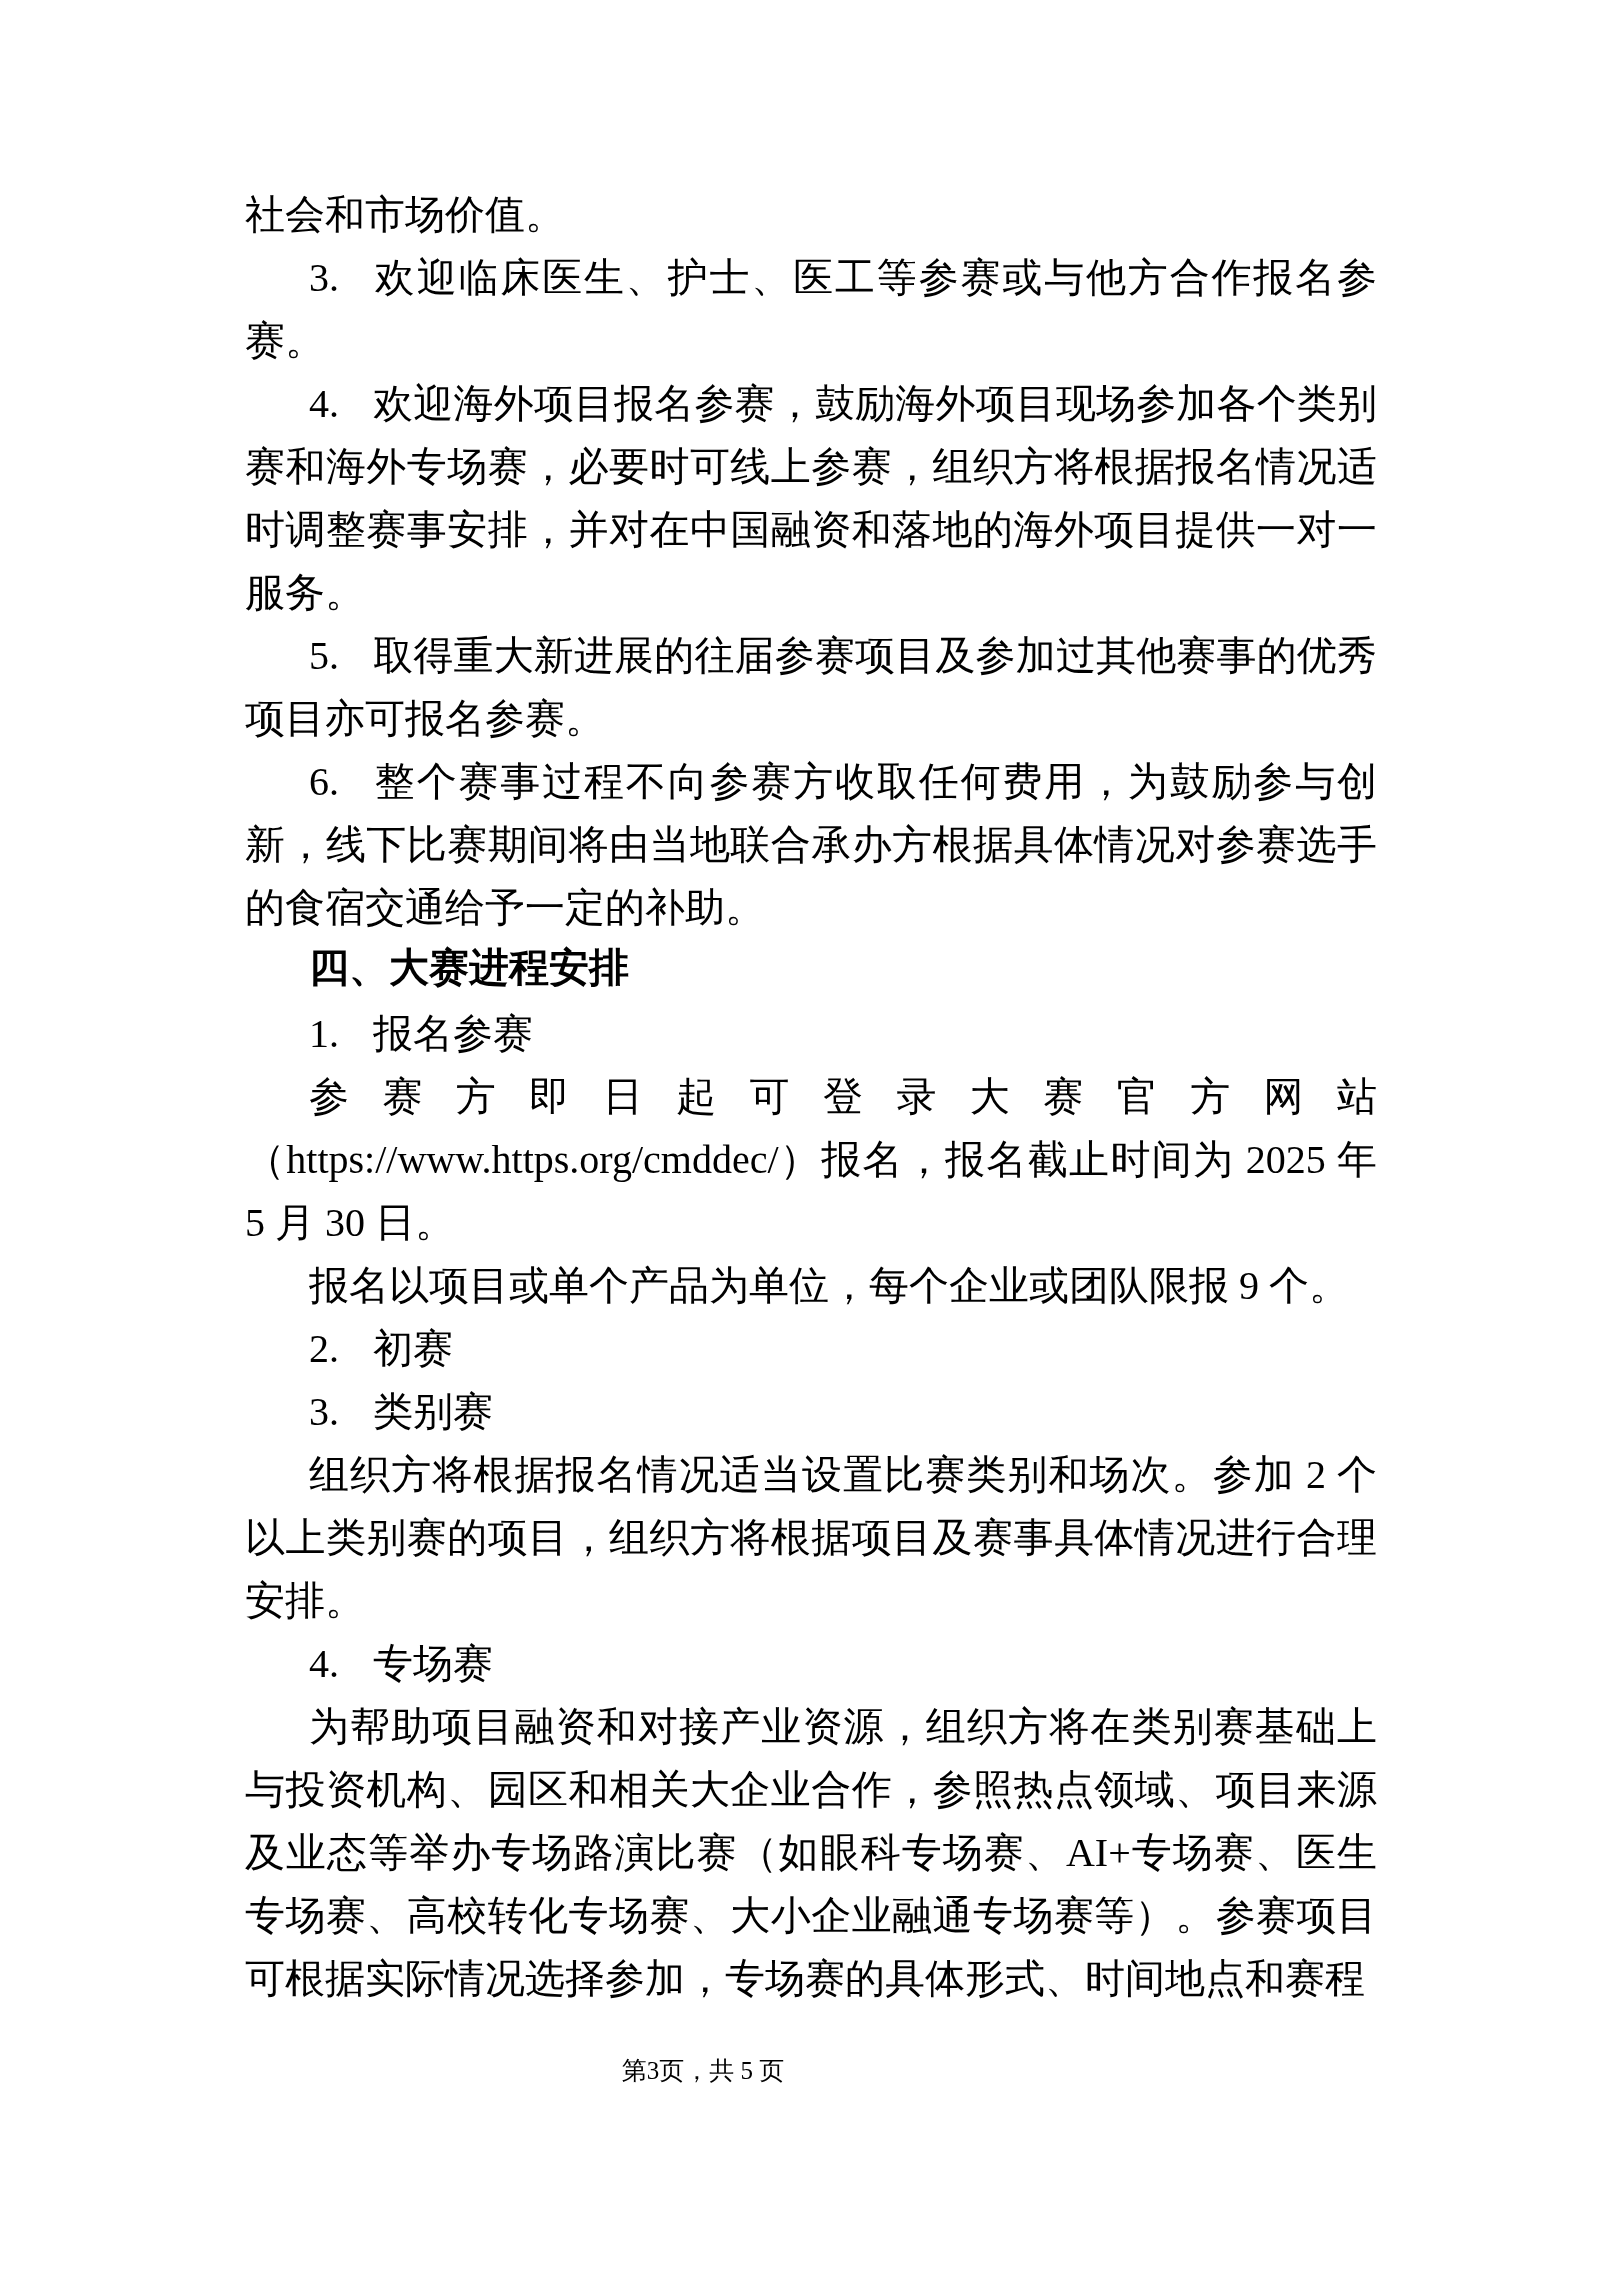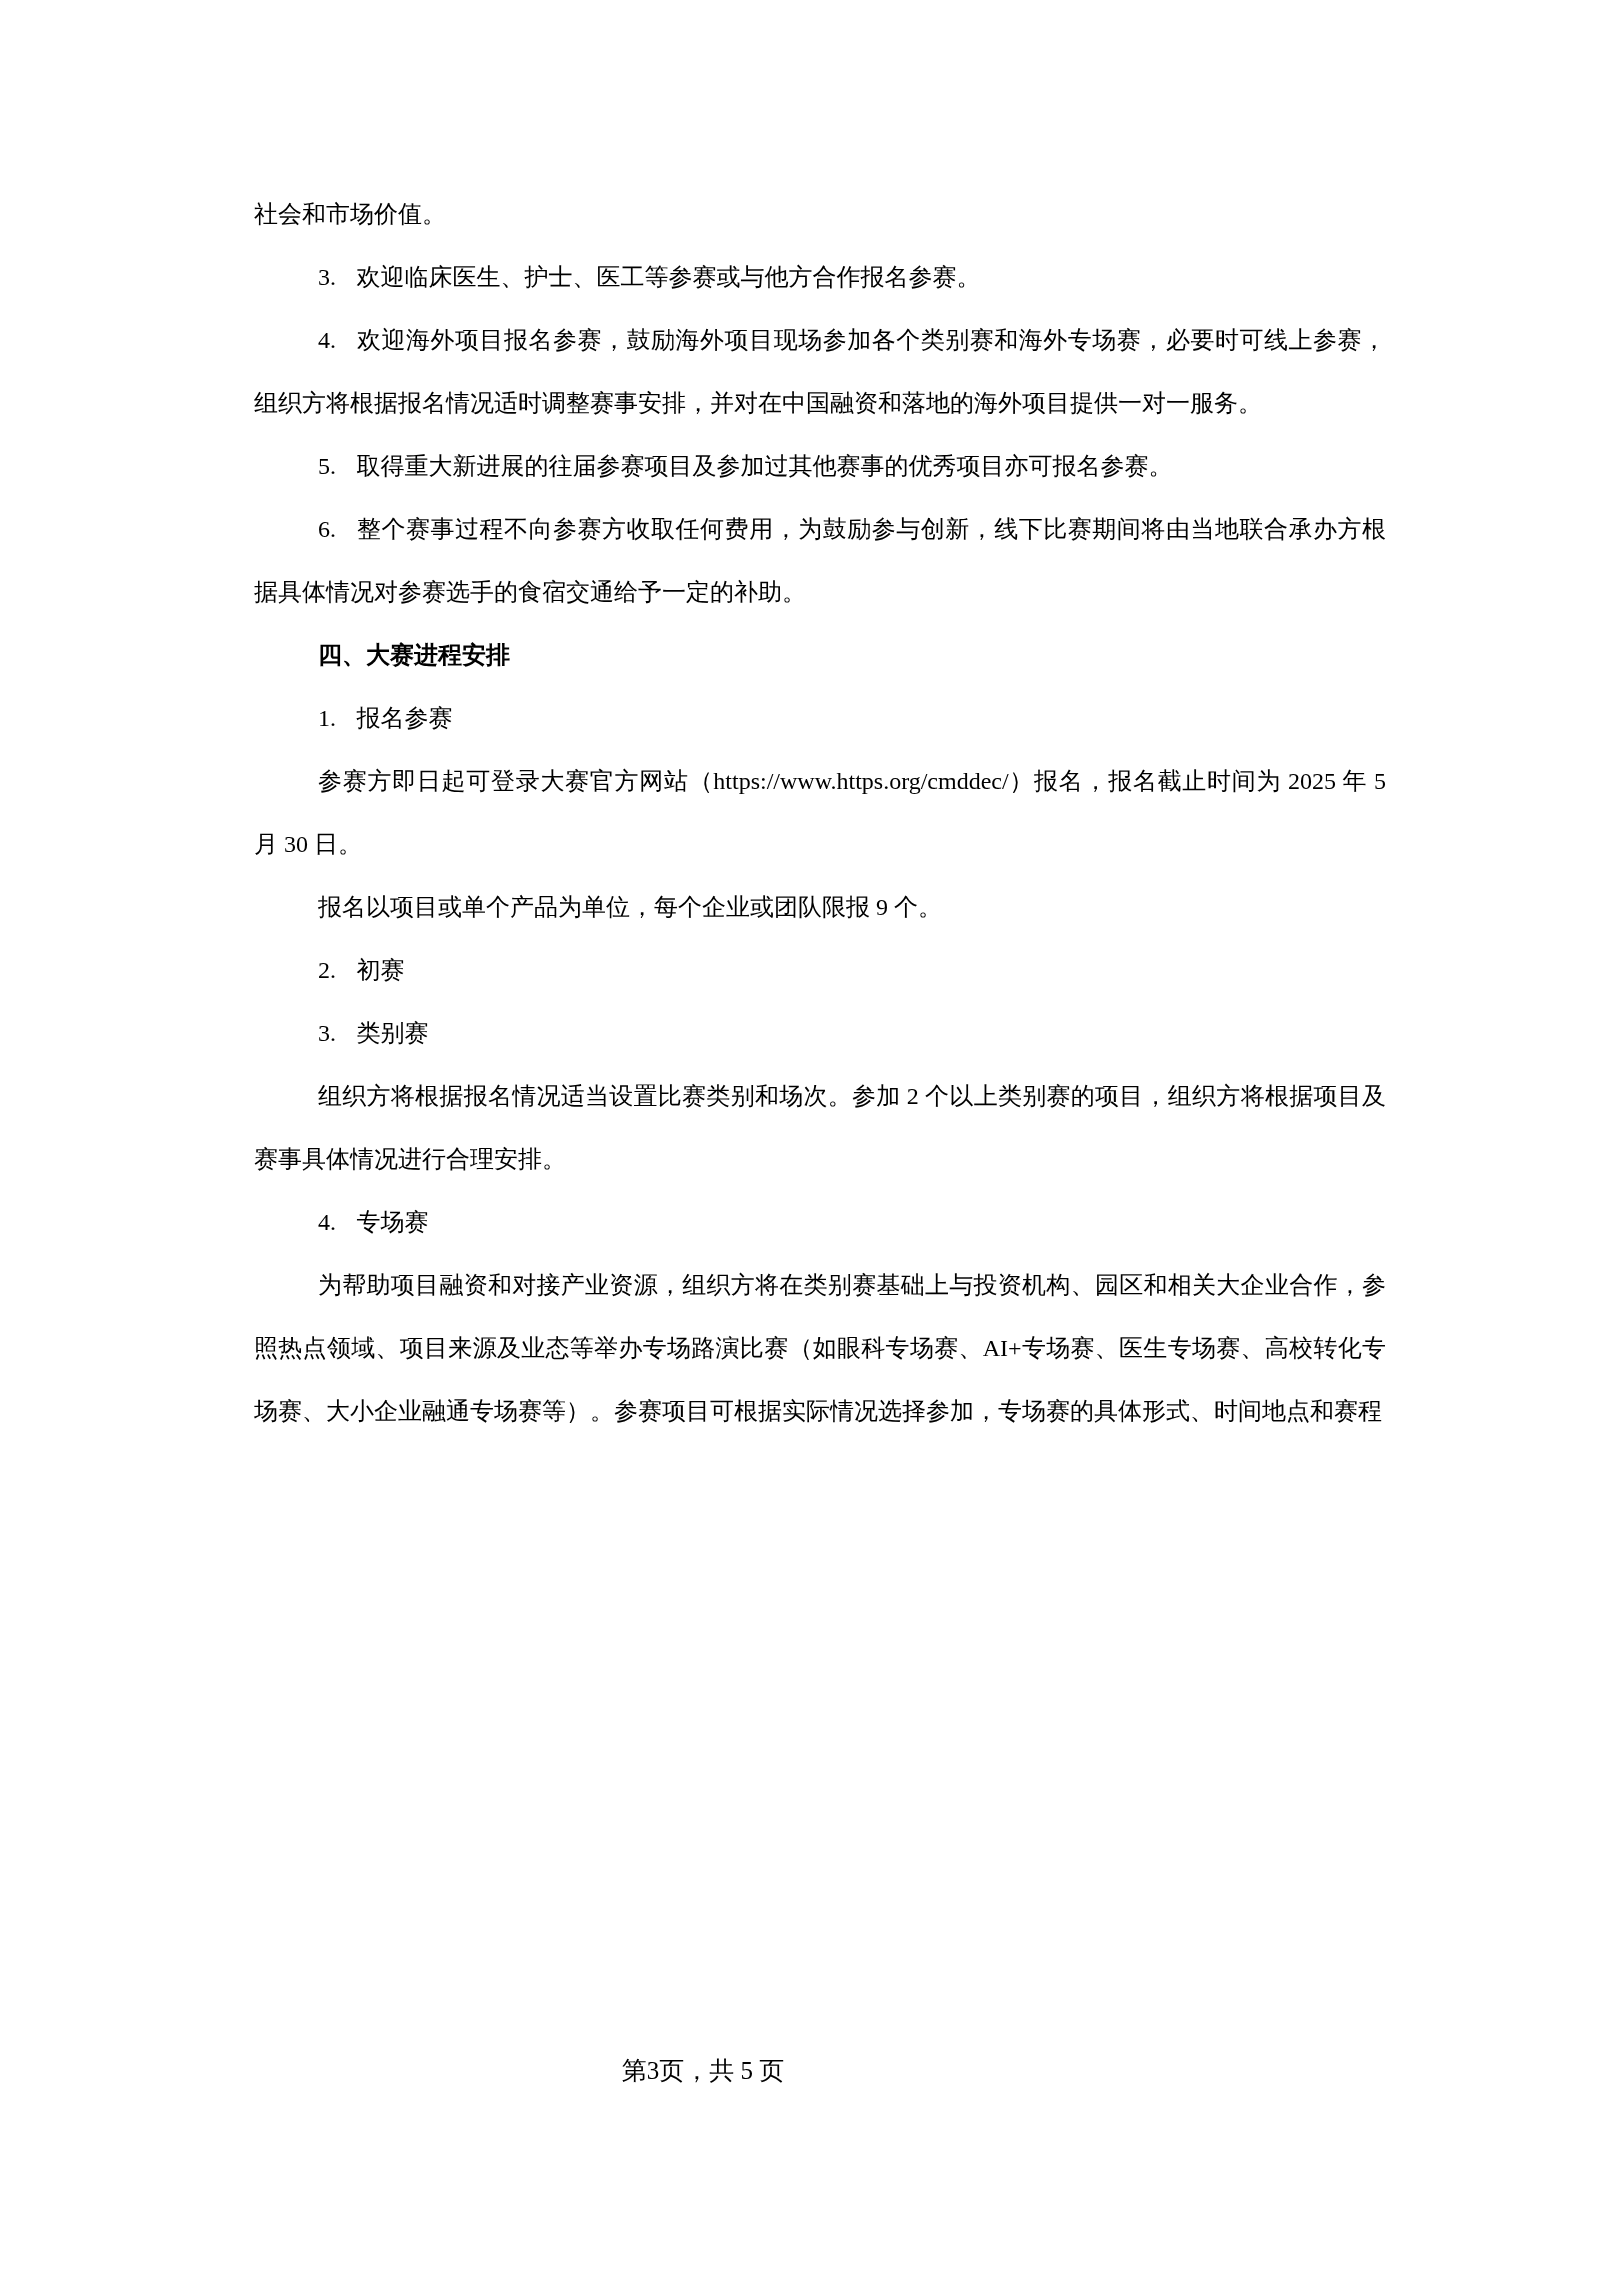--- a/index.html
+++ b/index.html
@@ -11,40 +11,40 @@
     position: relative;
     width: 1623px;
     height: 2295px;
     background: #ffffff;
     overflow: hidden;
     font-family: "Liberation Serif", "DejaVu Serif", serif;
     color: #000000;
   }
   .content {
     position: absolute;
-    left: 254px;
+    left: 245px;
     top: 183px;
     width: 1132px;
-    font-size: 24px;
+    font-size: 40px;
     line-height: 63px;
     text-align: justify;
     text-justify: inter-ideograph;
   }
   .content p {
     margin: 0;
     padding: 0;
   }
   .indent {
     text-indent: 64px;
   }
   .num {
     margin-right: 0.85em;
   }
   .heading {
-    font-family: Liberation Serif, serif;
+    font-family: Liberation Mono, monospace;
     font-weight: bold;
   }
   .bold {
     font-weight: normal;
   }
   .footer {
     position: absolute;
     left: 0;
     top: 2055px;
     width: 1406px;

